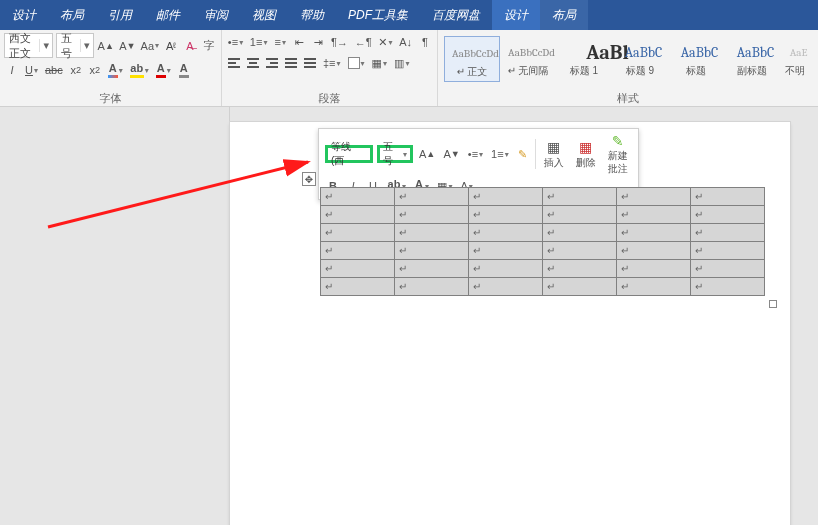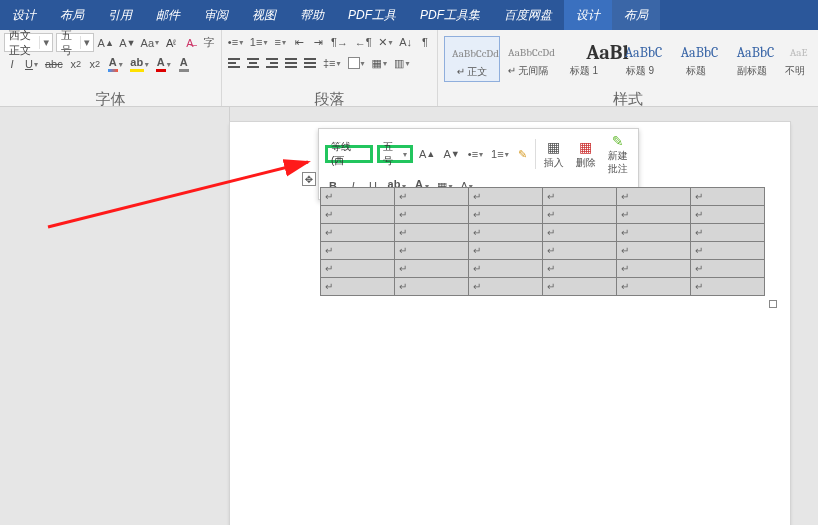--- a/index.html
+++ b/index.html
@@ -69,40 +69,40 @@
   }
   .ribbon-group .group-body {
     flex: 1 1 auto;
     padding: 3px 4px 0 4px;
   }
   .ribbon-group .group-label {
     height: 15px;
     line-height: 15px;
     text-align: center;
     color: #666;
-    font-size: 15px;
+    font-size: 11px;
   }
   .row { display:flex; align-items:center; gap:3px; }
   .tiny-btn {
     min-width: 16px;
     height: 18px;
     padding: 0 2px;
     color:#555;
     font-size: 11px;
     display:inline-flex;
     align-items:center;
     justify-content:center;
     border-radius:2px;
   }
   .drop { font-size:8px; color:#777; margin-left:1px; }
   .font-combo {
     display:inline-flex;
     border:1px solid #c8c8c8;
     background:#fff;
-    height:19px;
+    height:25px;
     align-items:center;
   }
   .font-combo .val { padding:0 4px; color:#444; }
   .font-combo .arrow { padding:0 3px; color:#666; border-left:1px solid #e0e0e0; }
 
   
   .a-color {
     font-weight:bold;
     position:relative;
     display:inline-flex;
@@ -271,21 +271,20 @@
 <body>
 
 <div class="tabstrip">
   <div class="tab">设计</div>
   <div class="tab">布局</div>
   <div class="tab">引用</div>
   <div class="tab">邮件</div>
   <div class="tab">审阅</div>
   <div class="tab">视图</div>
   <div class="tab">帮助</div>
-  <div class="tab">PDF工具</div>
   <div class="tab">PDF工具集</div>
   <div class="tab">百度网盘</div>
   <div class="tab context active">设计</div>
   <div class="tab context">布局</div>
 </div>
 
 <div class="ribbon">
 
   <div class="ribbon-group" style="width:222px">
     <div class="group-body">

